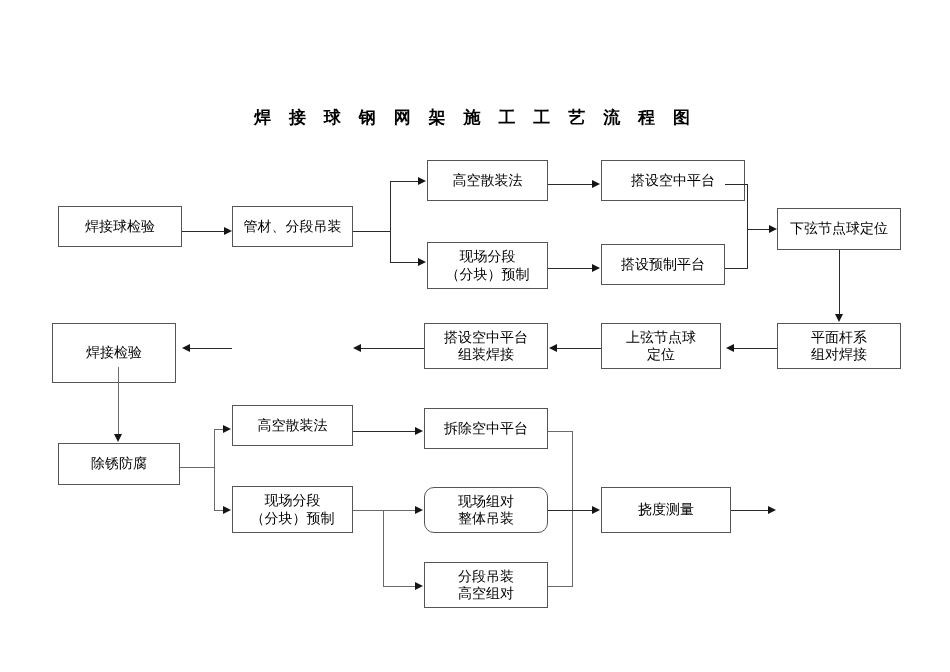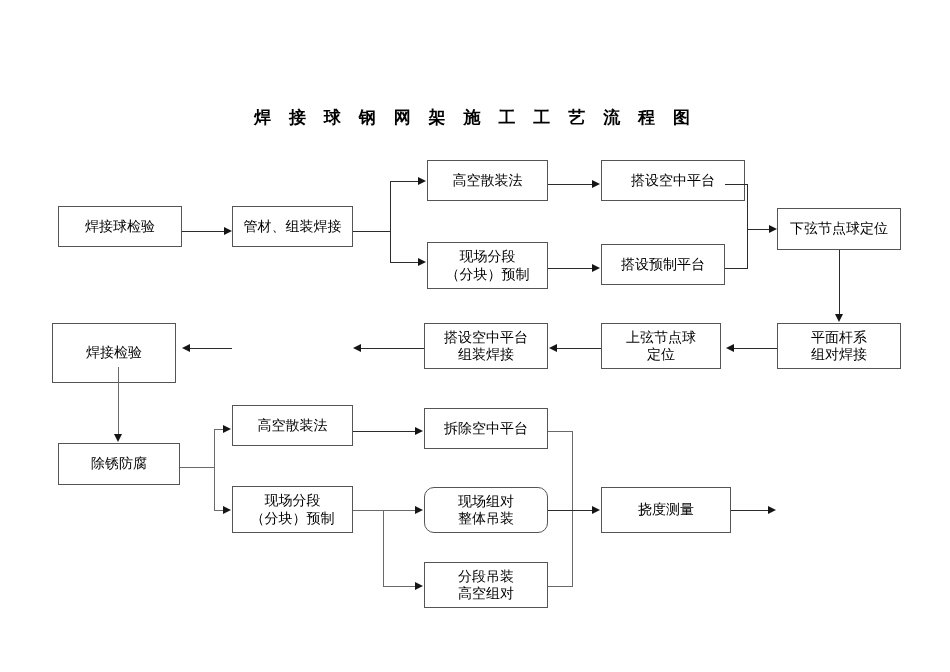--- a/index.html
+++ b/index.html
@@ -76,21 +76,21 @@
   }
 </style>
 </head>
 <body>
 
 <div id="page">
 
   <div id="title">焊 接 球 钢 网 架 施 工 工 艺 流 程 图</div>
 
   <div class="node" style="left:58px;  top:206px; width:124px; height:41px;">焊接球检验</div>
-  <div class="node" style="left:232px; top:206px; width:121px; height:41px;">管材、组装焊接</div>
+  <div class="node" style="left:232px; top:206px; width:121px; height:41px;">管材、分段吊装</div>
   <div class="node" style="left:427px; top:160px; width:121px; height:41px;">高空散装法</div>
   <div class="node" style="left:427px; top:242px; width:121px; height:47px;">现场分段
 （分块）预制</div>
   <div class="node" style="left:601px; top:160px; width:144px; height:41px;">搭设空中平台</div>
   <div class="node" style="left:601px; top:244px; width:124px; height:41px;">搭设预制平台</div>
   <div class="node" style="left:777px; top:208px; width:124px; height:42px;">下弦节点球定位</div>
   <div class="node" style="left:777px; top:323px; width:124px; height:46px;">平面杆系
 组对焊接</div>
   <div class="node" style="left:601px; top:323px; width:120px; height:46px;">上弦节点球
 定位</div>

